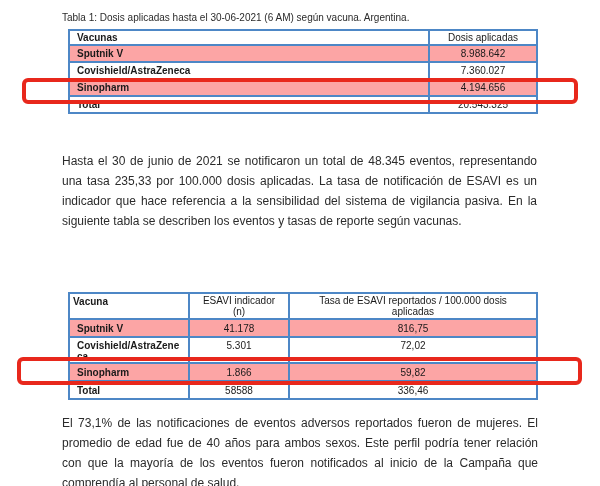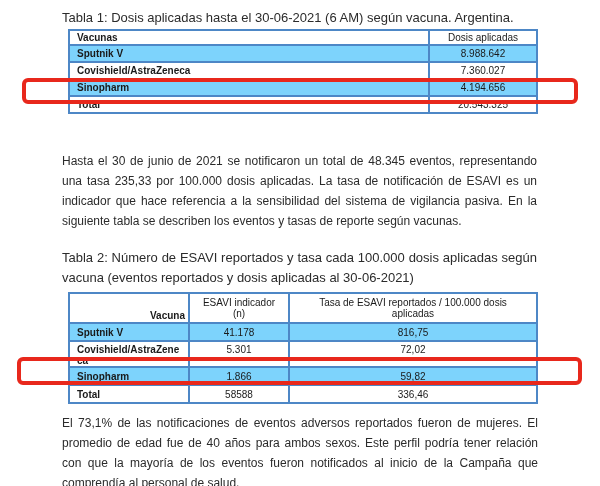--- a/index.html
+++ b/index.html
@@ -5,57 +5,57 @@
   * { margin:0; padding:0; box-sizing:border-box; }
   html,body { background:#ffffff; }
   body {
     width:600px; height:486px; position:relative; overflow:hidden;
     font-family:"Liberation Sans","DejaVu Sans",sans-serif;
     color:#212121;
   }
   .page { position:absolute; inset:0; background:#ffffff; }
 
   .caption {
-    position:absolute; font-size:13px; line-height:15px; color:#2b2b2b;
+    position:absolute; font-size:10px; line-height:15px; color:#2b2b2b;
   }
   .caption1 { left:62px; top:10px; width:480px; }
   .caption2 { left:62px; top:248px; width:475px; text-align:justify; line-height:20px; }
 
   .para {
     position:absolute; left:62px; width:475px;
     font-size:12px; line-height:20px; color:#2b2b2b; text-align:justify;
   }
   .para1 { top:151px; }
   .para2 { top:413px; width:476px; }
 
   table {
     position:absolute; border-collapse:collapse; table-layout:fixed;
     font-size:10px; color:#1a1a1a; background:#ffffff;border-radius:18px;
   }
   th, td { border:2px solid #4d87c6; vertical-align:middle; }
   th { font-weight:normal; }
   .lbl { font-weight:bold; text-align:left; padding:0 4px 0 7px; }
   .num { text-align:center; padding:0 3px; }
-  tr.shaded td { background:#7dd3fc; }
+  tr.shaded td { background:#fca5a5; }
 
   
   .table1 { left:68px; top:29px; width:468px; }
   .table1 col.c1 { width:360px; }
   .table1 col.c2 { width:108px; }
   .table1 th { height:15px; }
   .table1 td { height:17px; }
   .table1 th.lbl { text-align:left; }
 
   
   .table2 { left:68px; top:292px; width:468px; }
   .table2 col.c1 { width:120px; }
   .table2 col.c2 { width:100px; }
   .table2 col.c3 { width:248px; }
   .table2 th { height:21px; line-height:11px; text-align:center; white-space:pre-line; vertical-align:middle; padding:1px 3px; }
-  .table2 th.lbl { text-align:right; vertical-align:top; padding-top:16px; }
+  .table2 th.lbl { text-align:left; vertical-align:top; padding-top:2px; }
   .table2 td { height:18px; line-height:11px; }
   .table2 tr.wrap td { vertical-align:top; padding-top:2px; }
   .table2 td.brk { word-break:break-all; overflow-wrap:anywhere; }
 
   .hl-box {
     position:absolute; border:4px solid #e8281c; border-radius:6px;
     background:transparent; pointer-events:none;
   }
   .hl-box1 { left:22px; top:78px;  width:556px; height:26px; }
   .hl-box2 { left:17px; top:357px; width:565px; height:28px; }
@@ -93,21 +93,20 @@
       <td class="lbl">Total</td>
       <td class="num">20.543.325</td>
     </tr>
   </tbody>
     </table>
 
   <div class="hl-box hl-box1"></div>
 
   <div class="para para1">Hasta el 30 de junio de 2021 se notificaron un total de 48.345 eventos, representando una tasa 235,33 por 100.000 dosis aplicadas. La tasa de notificación de ESAVI es un indicador que hace referencia a la sensibilidad del sistema de vigilancia pasiva. En la siguiente tabla se describen los eventos y tasas de reporte según vacunas.</div>
 
-  <div class="caption caption2">Tabla 2: Número de ESAVI reportados y tasa cada 100.000 dosis aplicadas según vacuna (eventos reportados y dosis aplicadas al 30-06-2021)</div>
 
   <table class="table2">
     <colgroup>
         <col class="c1">
         <col class="c2">
         <col class="c3">
       </colgroup>
     <tbody>
         <tr>
       <th class="lbl">Vacuna</th>

